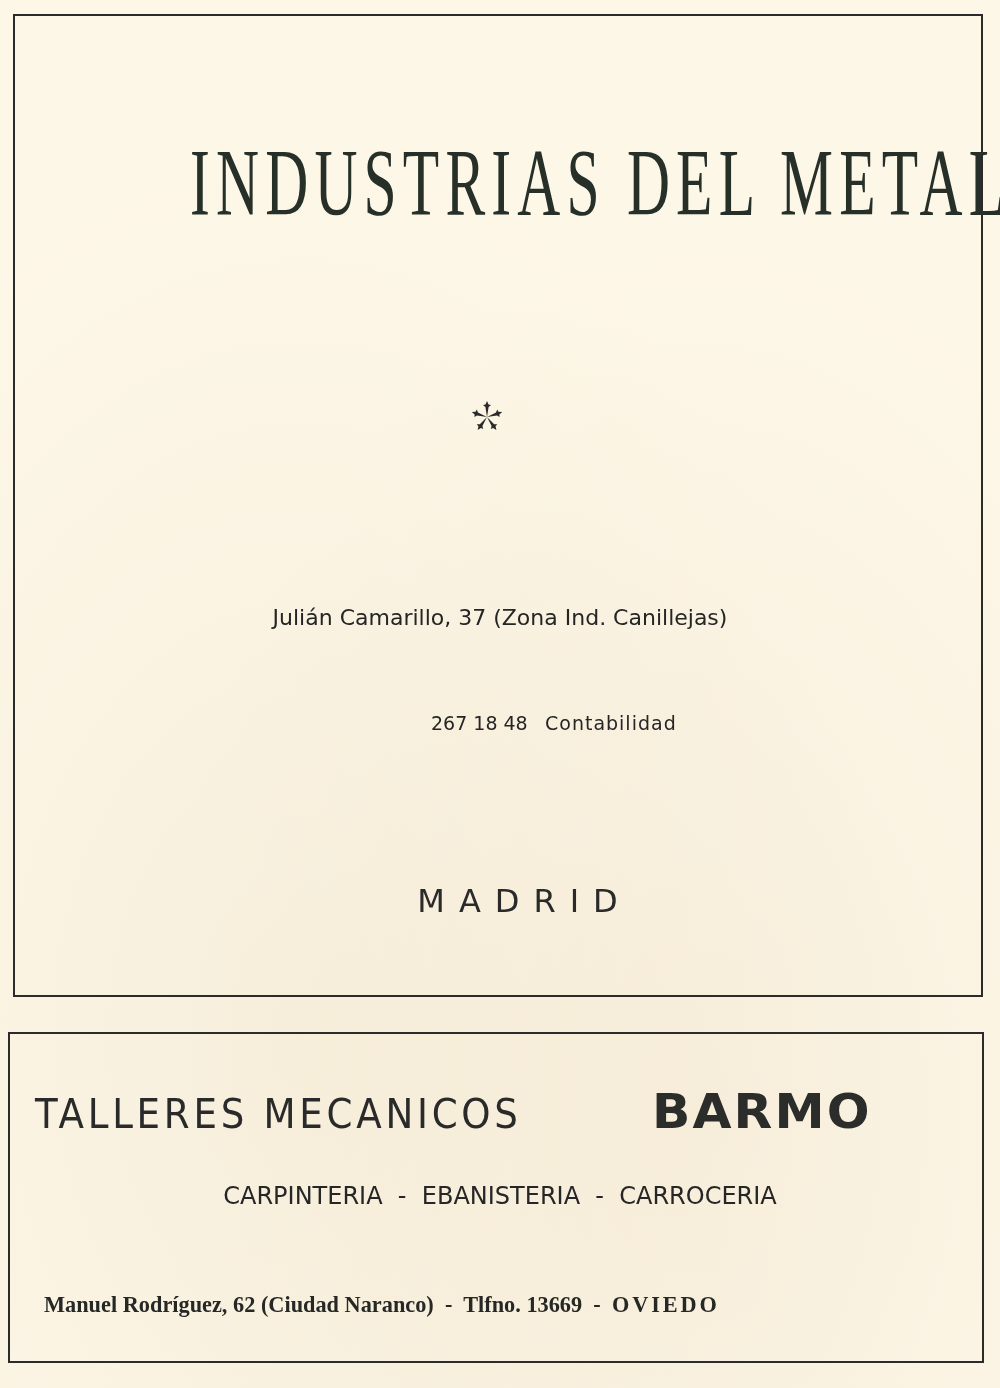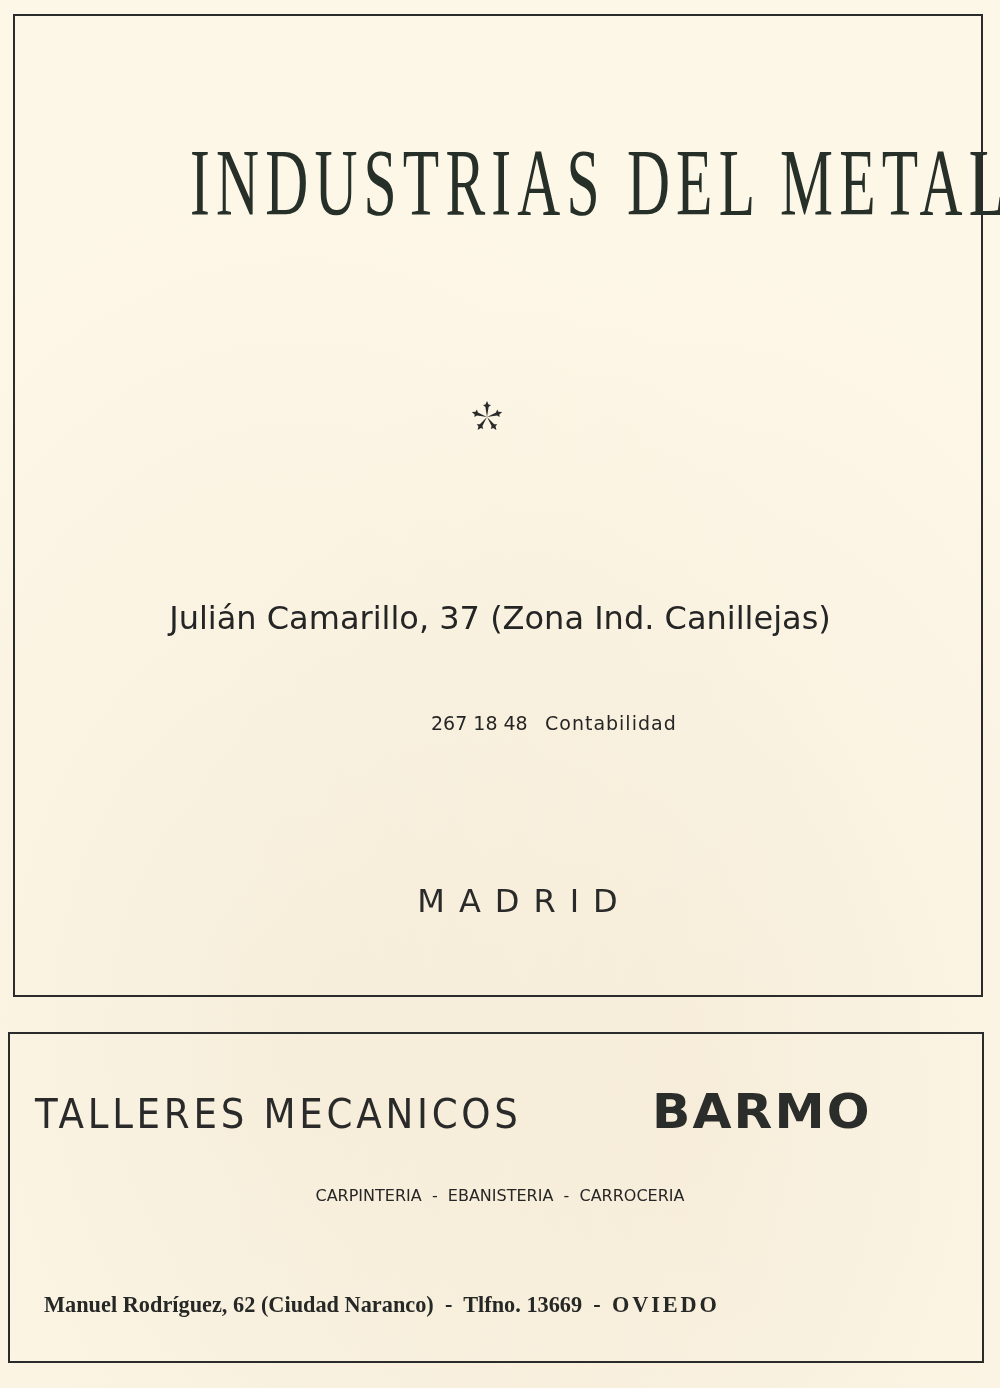--- a/index.html
+++ b/index.html
@@ -64,21 +64,21 @@
       width: 40px;
       height: 40px;
     }
     .address-line {
       position: absolute;
       left: 0;
       right: 0;
       top: 598px;
       text-align: center;
       font-family: "DejaVu Sans", "Liberation Sans", sans-serif;
-      font-size: 32px;
+      font-size: 22px;
       line-height: 40px;
       color: #252525;
     }
     .phones {
       position: absolute;
       left: 308px;
       top: 704px;
       font-family: "DejaVu Sans", "Liberation Sans", sans-serif;
       font-size: 19px;
       line-height: 38px;
@@ -143,21 +143,21 @@
       transform-origin: left;
       margin-left: 17px;
     }
     .services {
       position: absolute;
       left: 0;
       right: 0;
       top: 1177px;
       text-align: center;
       font-family: "DejaVu Sans", "Liberation Sans", sans-serif;
-      font-size: 16px;
+      font-size: 24px;
       line-height: 38px;
       color: #262626;
     }
     .services .row {
       white-space: pre;
     }
     .contact-line {
       position: absolute;
       left: 44px;
       top: 1292px;

